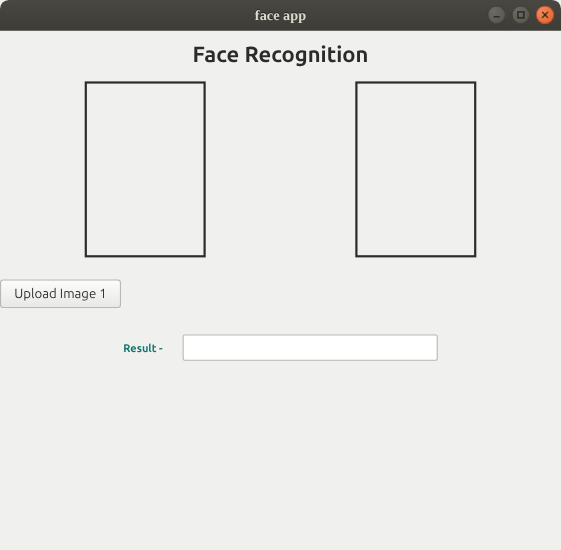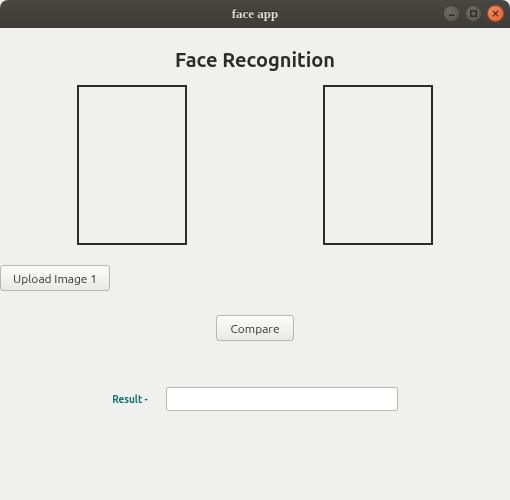--- a/index.html
+++ b/index.html
@@ -54,21 +54,21 @@
       background: radial-gradient(circle at 30% 30%, #f08d5d, #e55c28);
       color: #4d1600;
     }
     .wbtn svg { width: 9px; height: 9px; display: block; }
     .wbtn svg * { stroke: rgba(0,0,0,0.55); stroke-width: 1.6; fill: none; }
 
     
     .client {
       height: 472px;
       background: #f0f0ef;
-      padding-top: 20px;
+      padding-top: 9px;
     }
     .heading {
       text-align: center;
       font-size: 20px;
       font-weight: bold;
       color: #2b2b2b;
       margin-bottom: 14px;
     }
     .images-row {
       display: flex;
@@ -162,21 +162,18 @@
 
   <div class="images-row">
     <div class="image-box"></div>
     <div class="image-box"></div>
   </div>
 
   <div class="upload-row">
     <button class="btn">Upload Image 1</button>
   </div>
 
-  <div class="compare-row">
-    <button class="btn">Compare</button>
-  </div>
 
   <div class="result-row">
     <div class="result-label">Result -</div>
     <input class="result-input" type="text" readonly="" value="" style="">
   </div>
 </div>
 
 </body></html>

